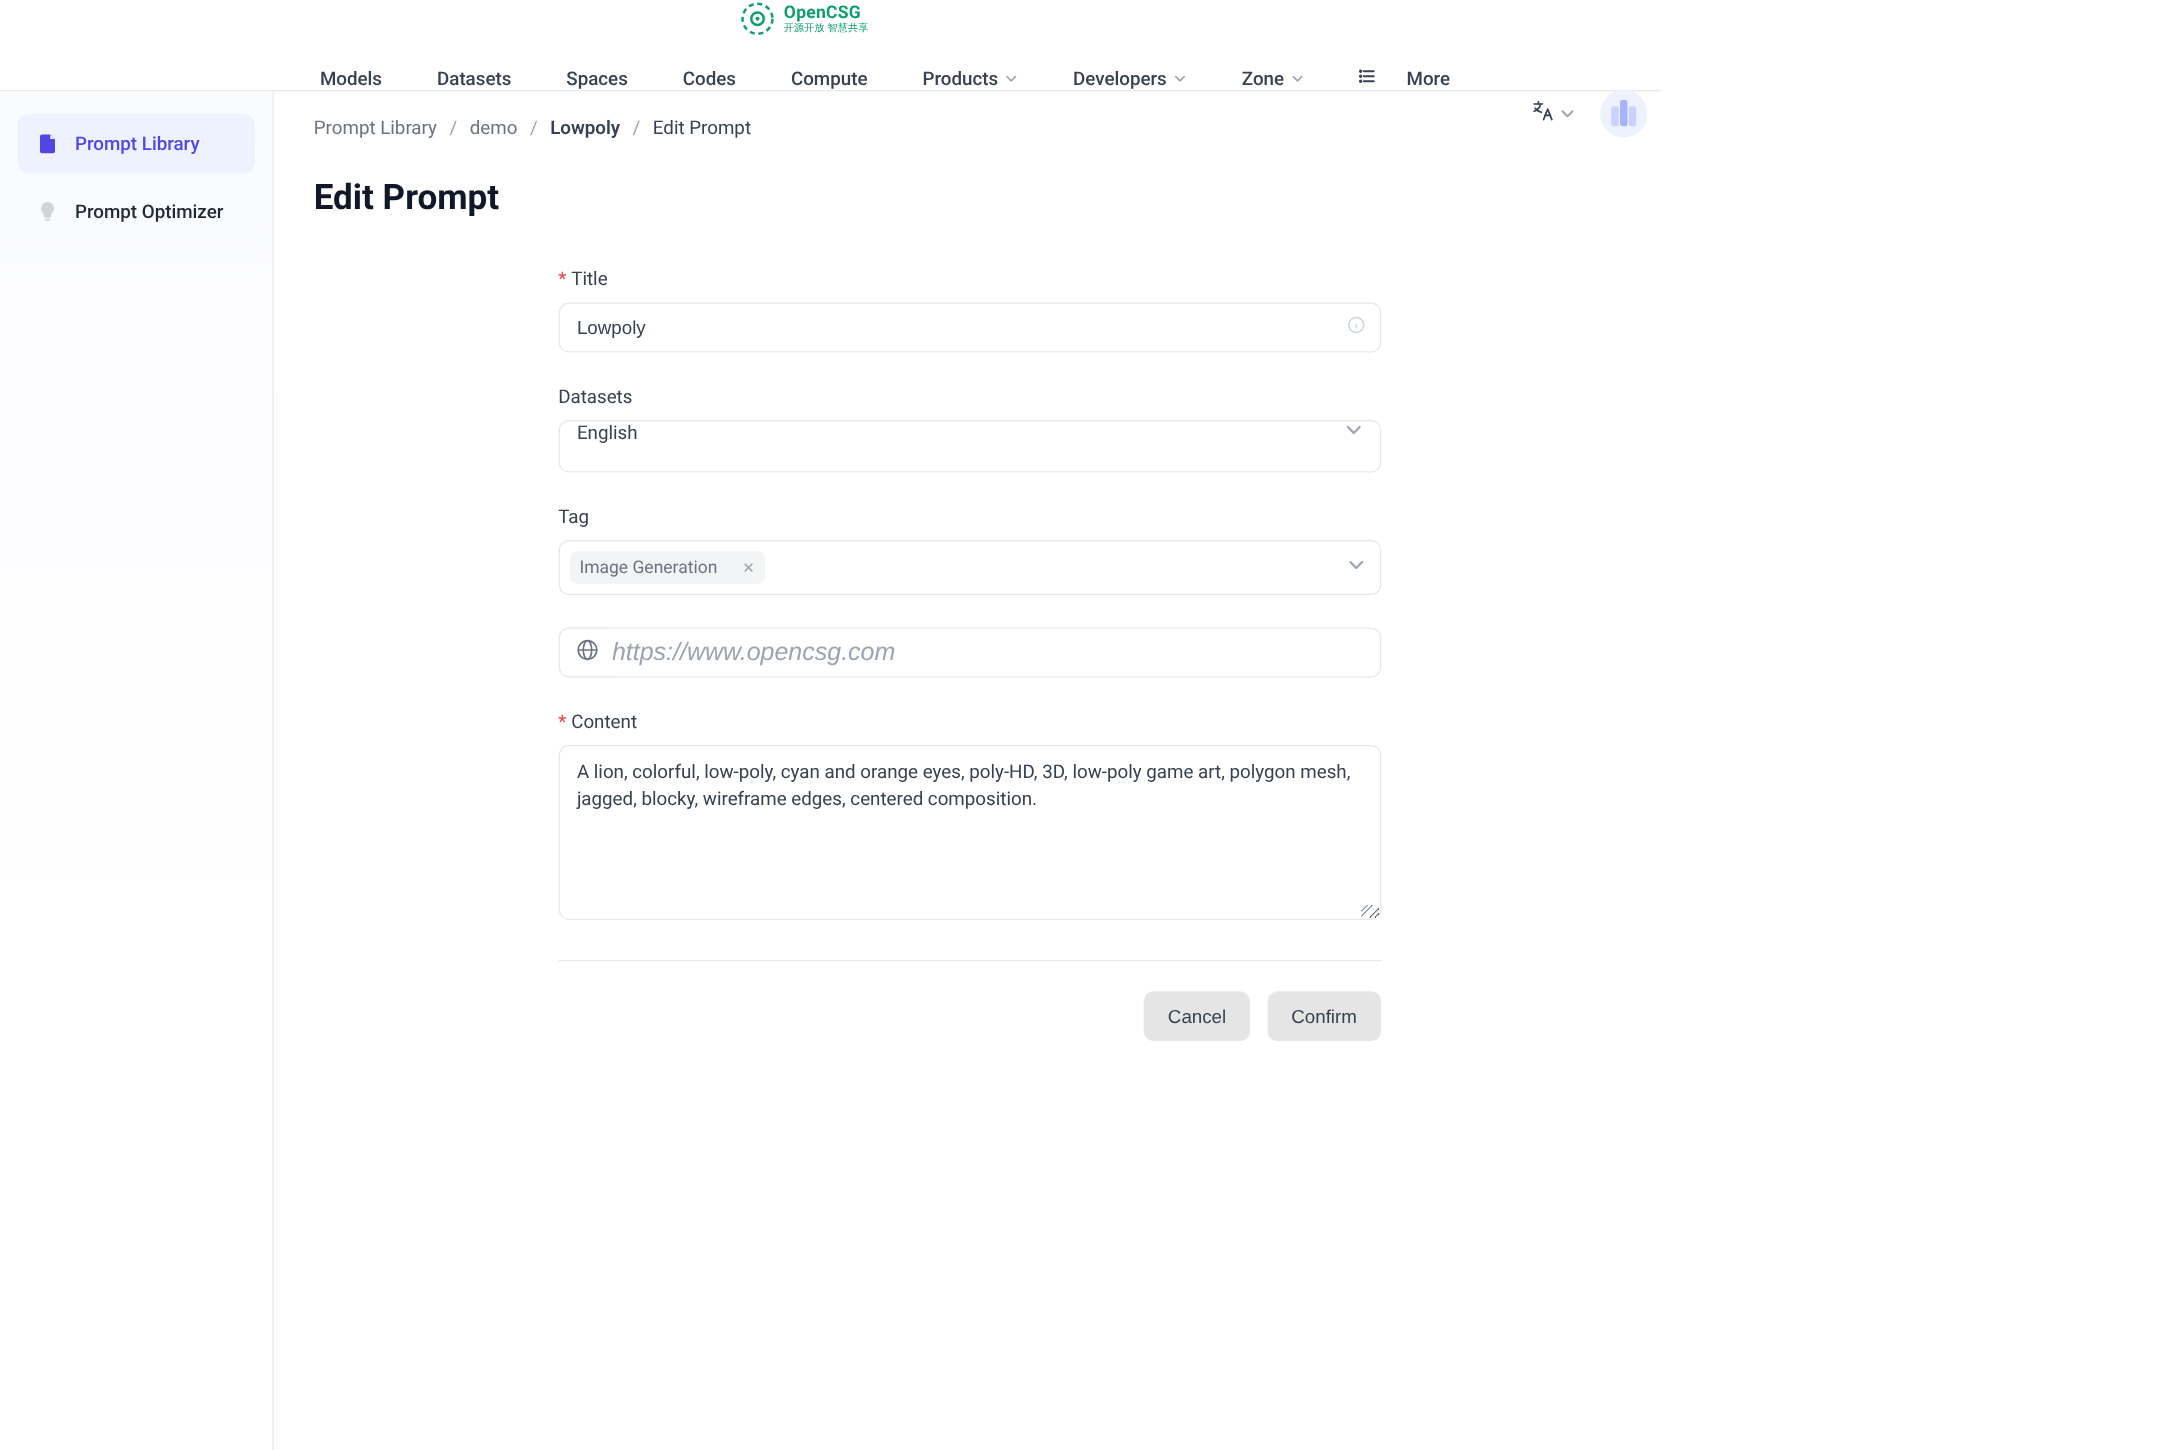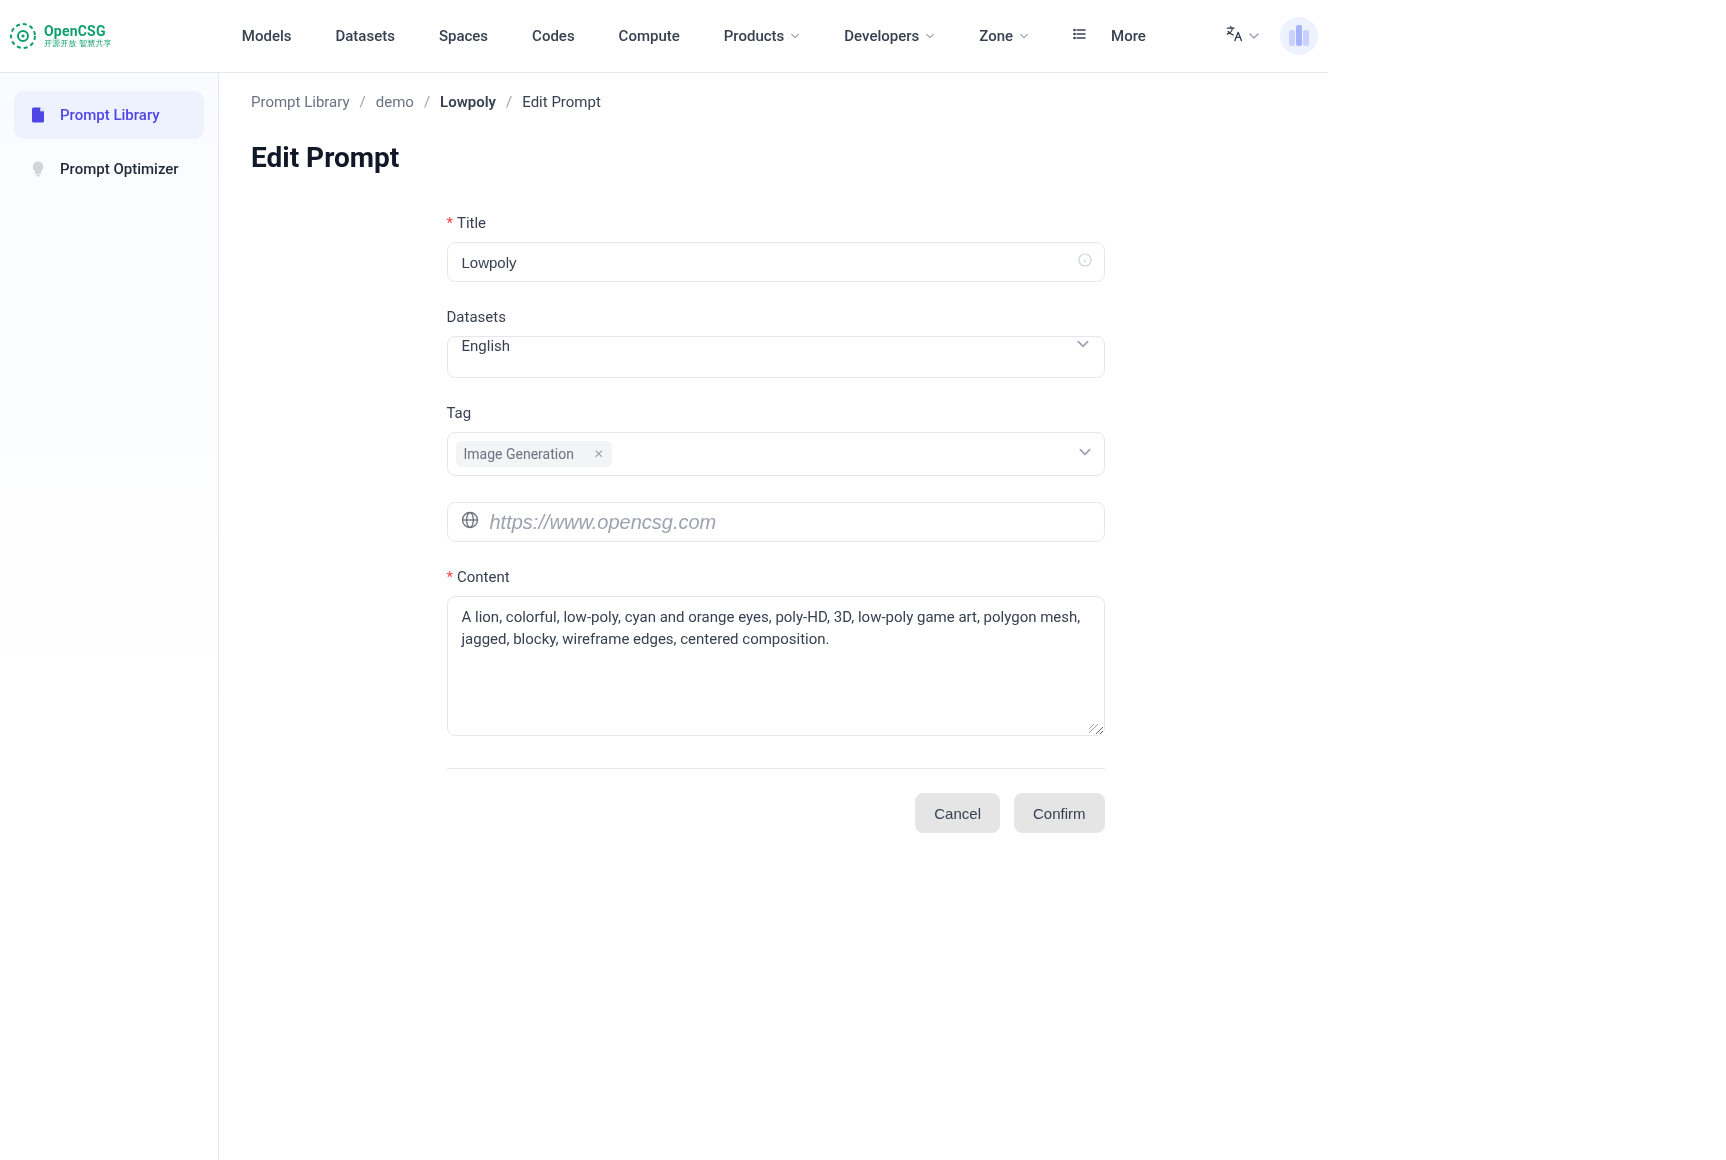--- a/index.html
+++ b/index.html
@@ -19,20 +19,21 @@
       margin: 0;
       background: #fff;
     }
     
     .topnav {
       display: flex;
       align-items: center;
       height: 73px;
       border-bottom: 1px solid #e5e7eb;
       padding: 0 10px 0 8px;
+      flex-direction: column;
     }
     .logo-wrap {
       display: flex;
       align-items: center;
       gap: 6px;
       margin-right: 40px;
     }
     .logo-circle {
       width: 30px;
       height: 30px;
@@ -65,20 +66,21 @@
       margin-left: 90px;
     }
     .nav-item {
       font-size: 15px;
       color: #374151;
       font-weight: 500;
       display: inline-flex;
       align-items: center;
       gap: 6px;
       cursor: pointer;
+      margin-top: 24px;
     }
     .nav-item .chev {
       width: 10px; height: 10px;
       display: inline-flex; align-items: center; justify-content: center;
     }
     .nav-more { display: inline-flex; align-items: center; gap: 24px; color:#374151; }
     .nav-right {
       display: flex;
       align-items: center;
       gap: 20px;

